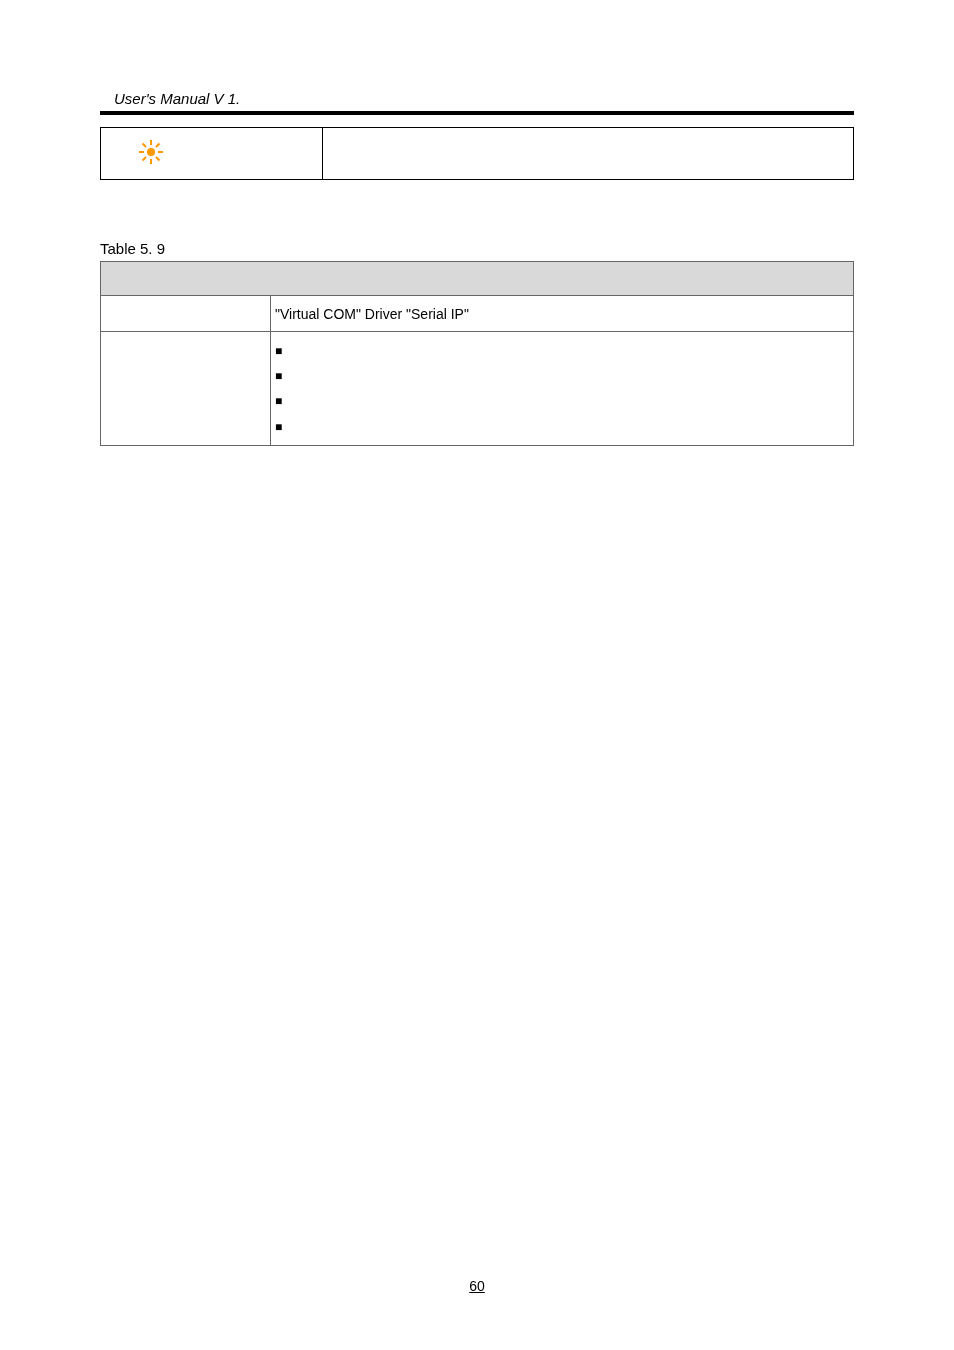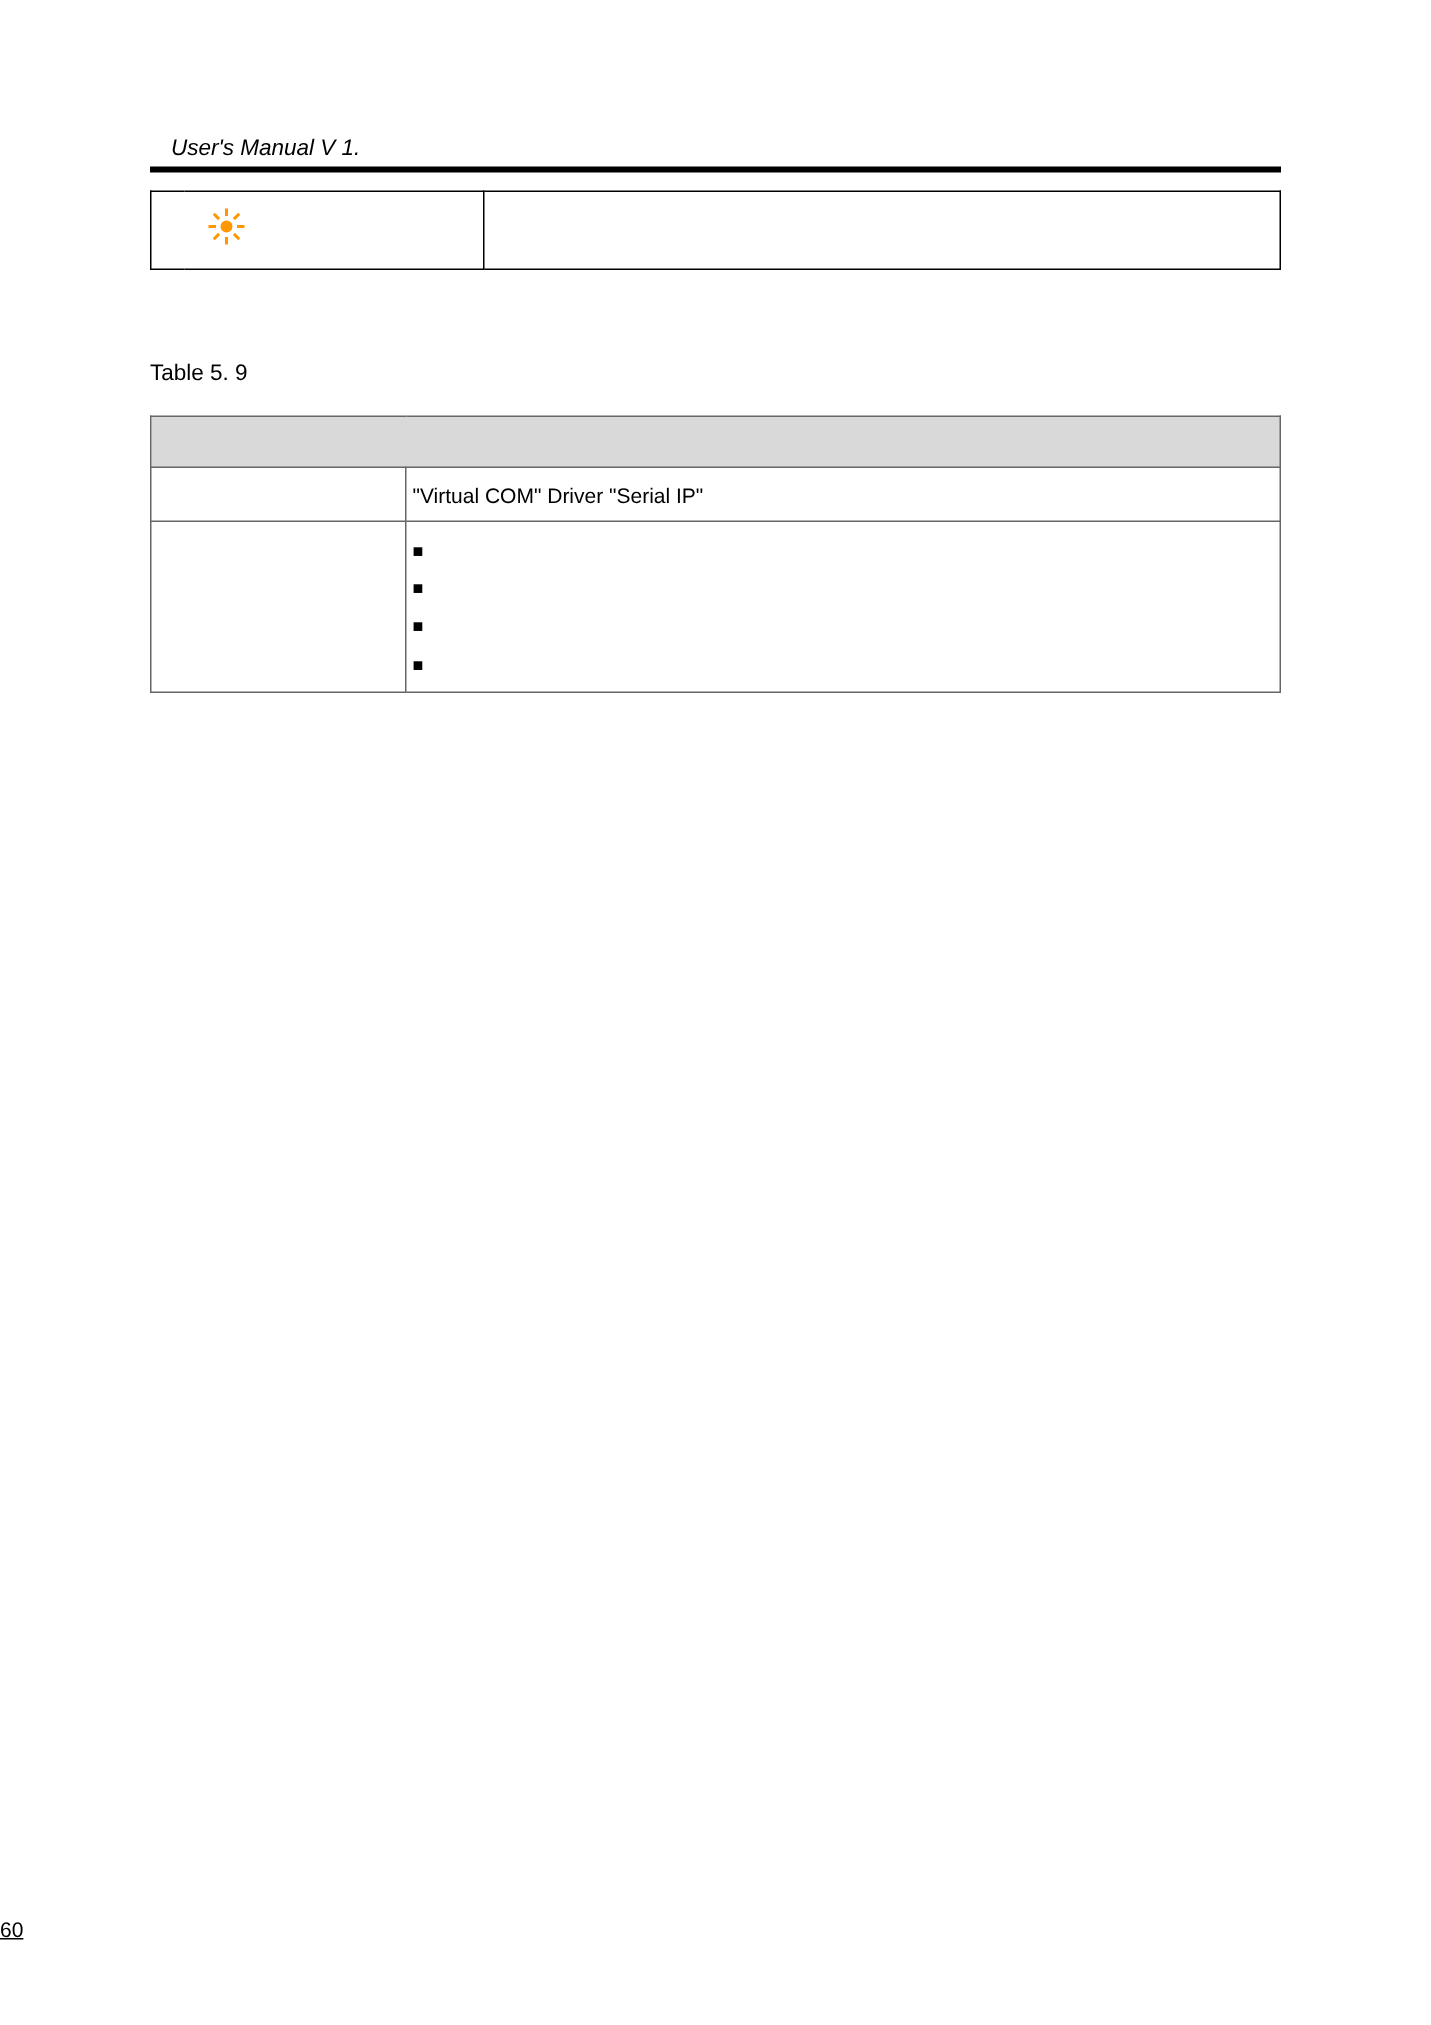--- a/index.html
+++ b/index.html
@@ -71,21 +71,21 @@
       background: #ff9800;
       width: 2px;
       height: 5px;
       left: 9px;
       top: -2px;
       transform-origin: 1px 12px;
     }
     .caption {
       font-size: 15px;
       color: #000;
-      margin-bottom: 20px;
+      margin-bottom: 4px;
     }
     .table2 {
       width: 100%;
       border-collapse: collapse;
       border: 1px solid #666;
       table-layout: fixed;
     }
     .table2 .hdr {
       background: #d9d9d9;
       height: 34px;
@@ -112,20 +112,21 @@
       font-family: sans-serif;
       font-size: 12px;
       display: inline-block;
       width: 14px;
     }
     .footer-pagenum {
       position: absolute;
       bottom: 56px;
       left: 0;
       width: 100%;
+      text-align: center;
       font-size: 14px;
       color: #000;
       text-decoration: underline;
     }
   </style>
 </head>
 <body>
 
 <div class="header-title">User's Manual V 1.</div>
 <hr class="header-rule">

